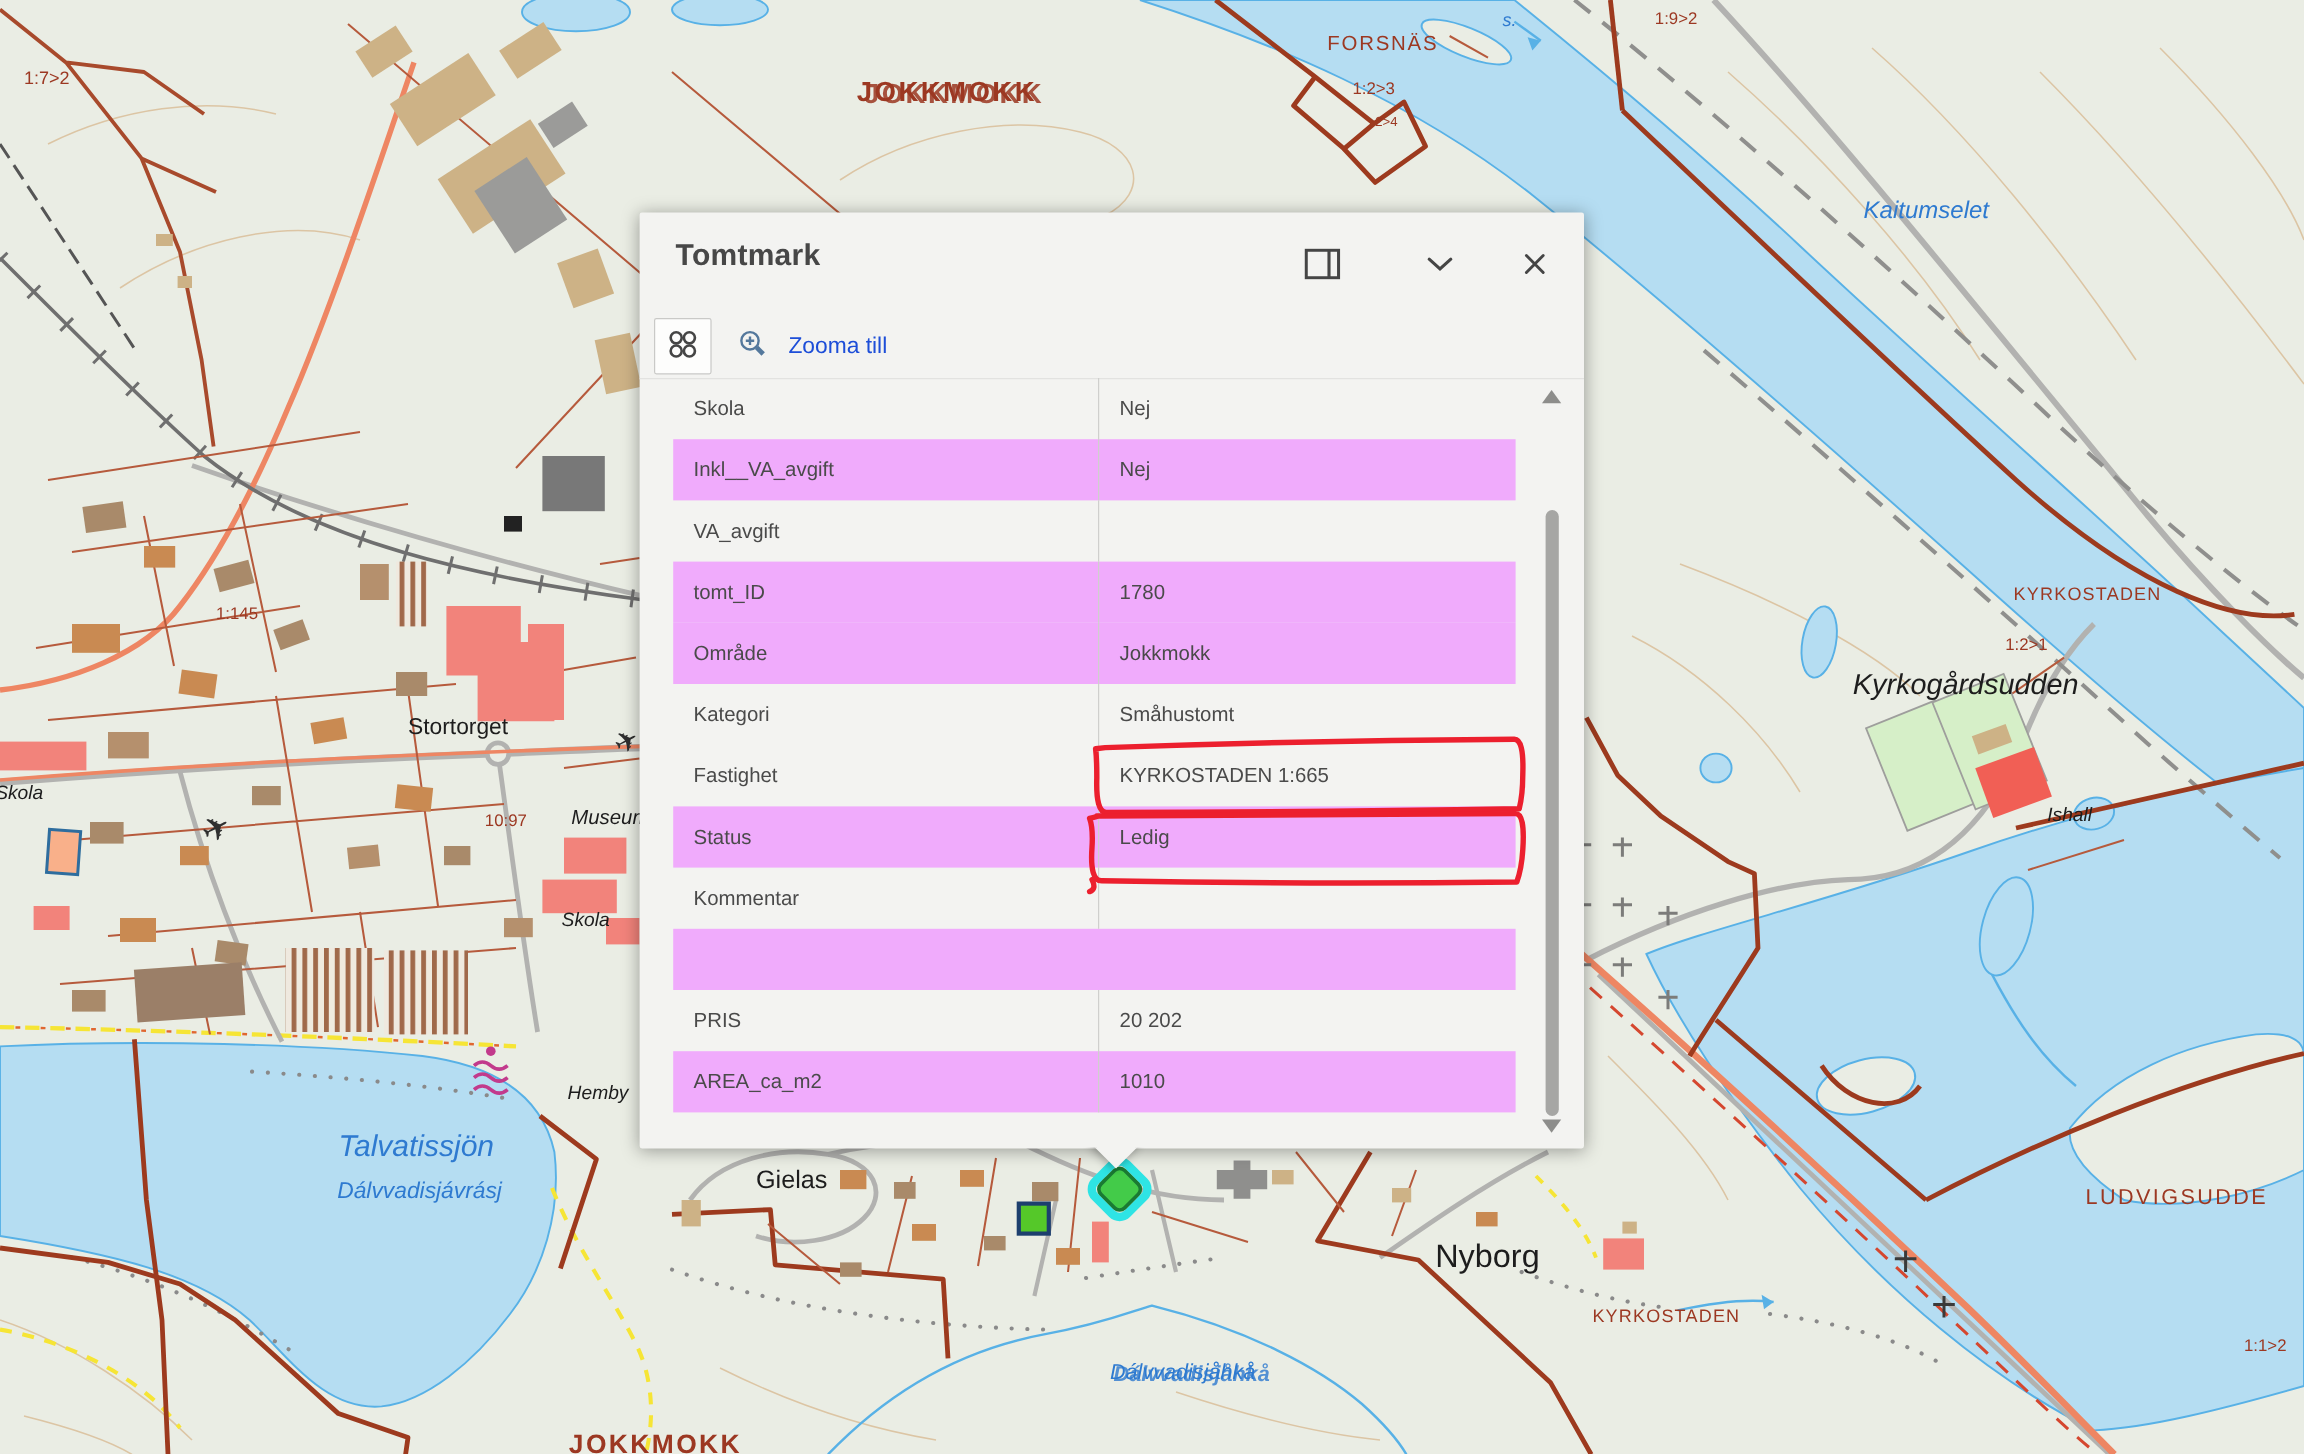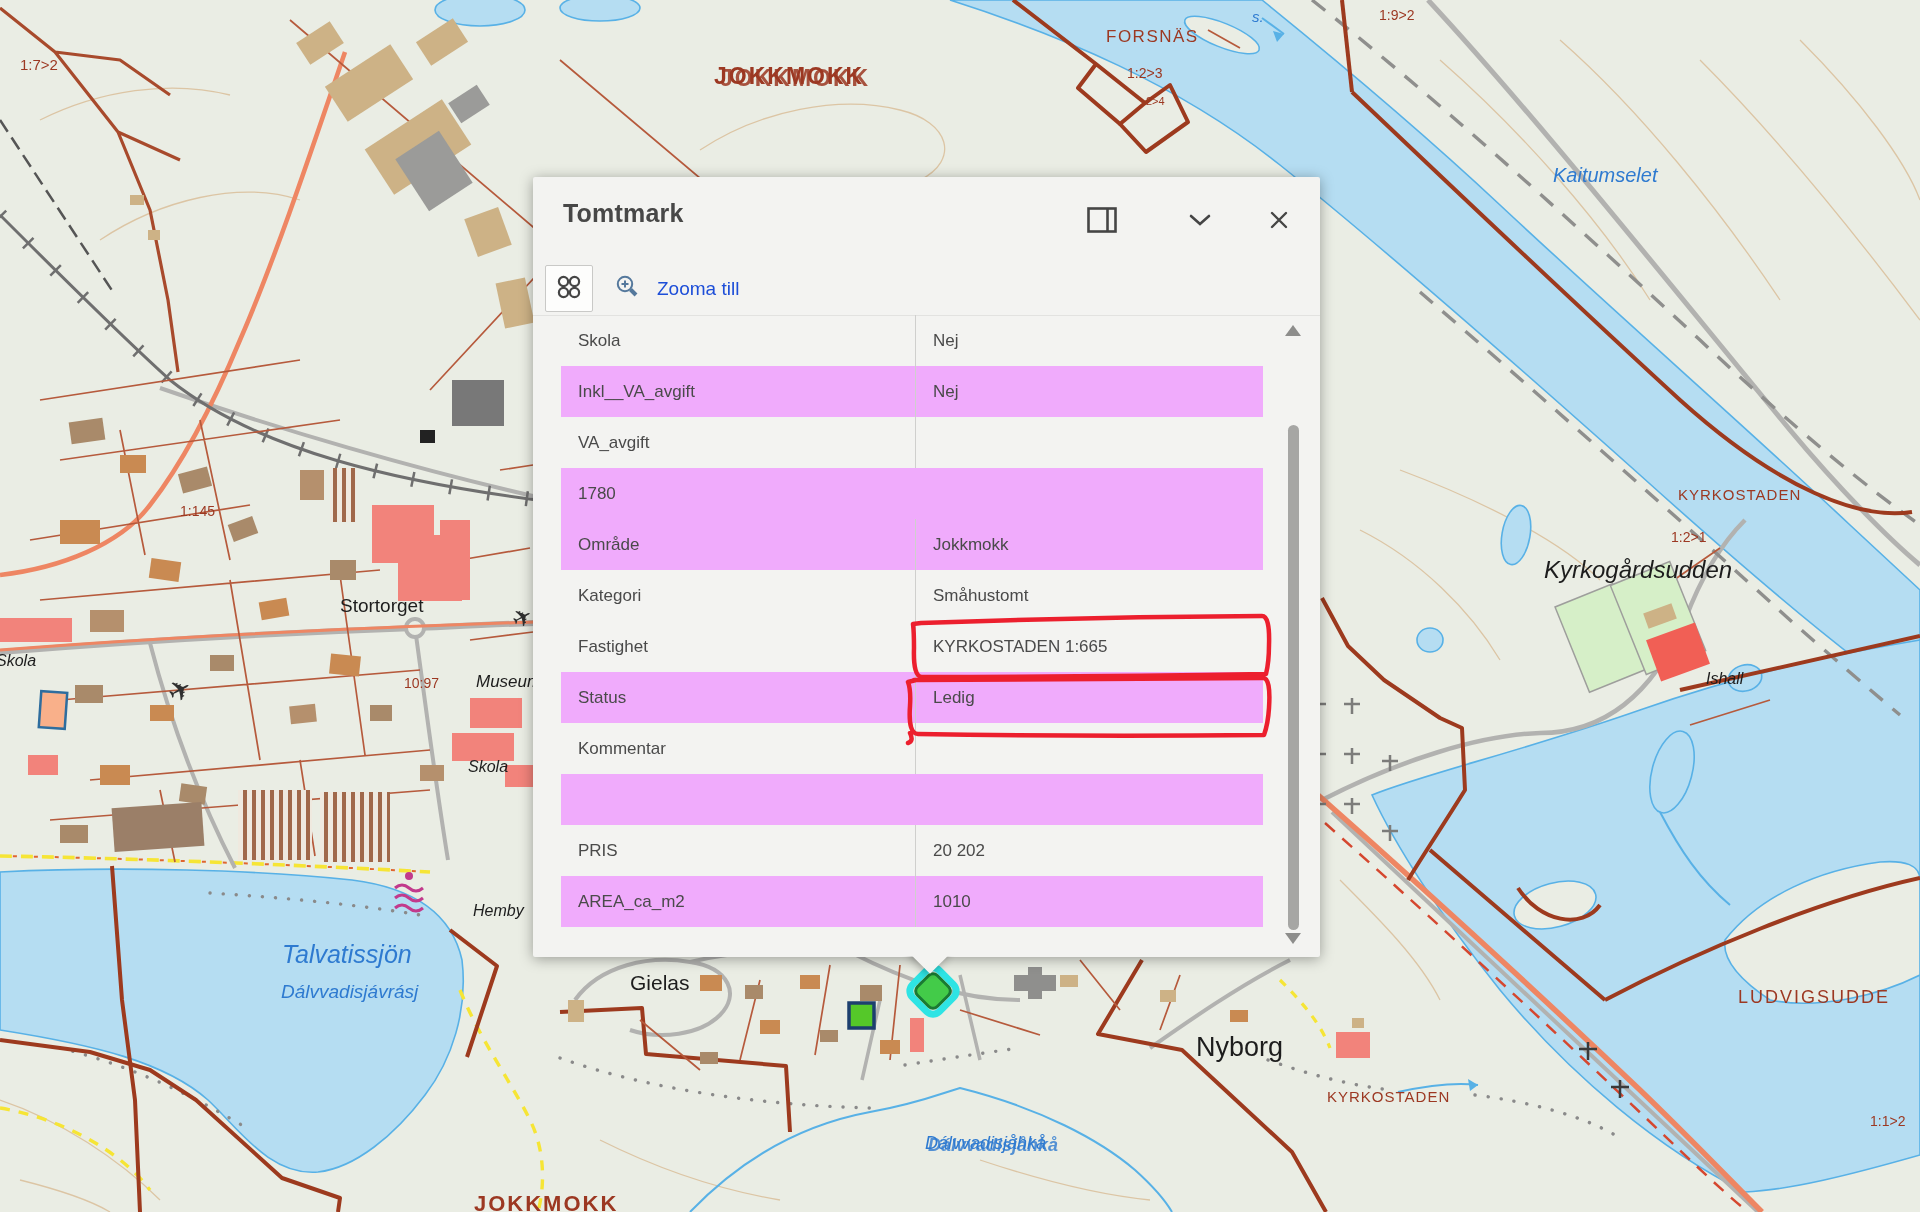--- a/index.html
+++ b/index.html
@@ -393,20 +393,21 @@
   </div>
         <div class="frow shaded">
     <div class="fl">Inkl__VA_avgift</div>
     <div class="fv">Nej</div>
   </div>
         <div class="frow">
     <div class="fl">VA_avgift</div>
     <div class="fv"></div>
   </div>
         <div class="frow shaded">
+    <div class="fl">tomt_ID</div>
     <div class="fv">1780</div>
   </div>
         <div class="frow shaded">
     <div class="fl">Område</div>
     <div class="fv">Jokkmokk</div>
   </div>
         <div class="frow">
     <div class="fl">Kategori</div>
     <div class="fv">Småhustomt</div>
   </div>

